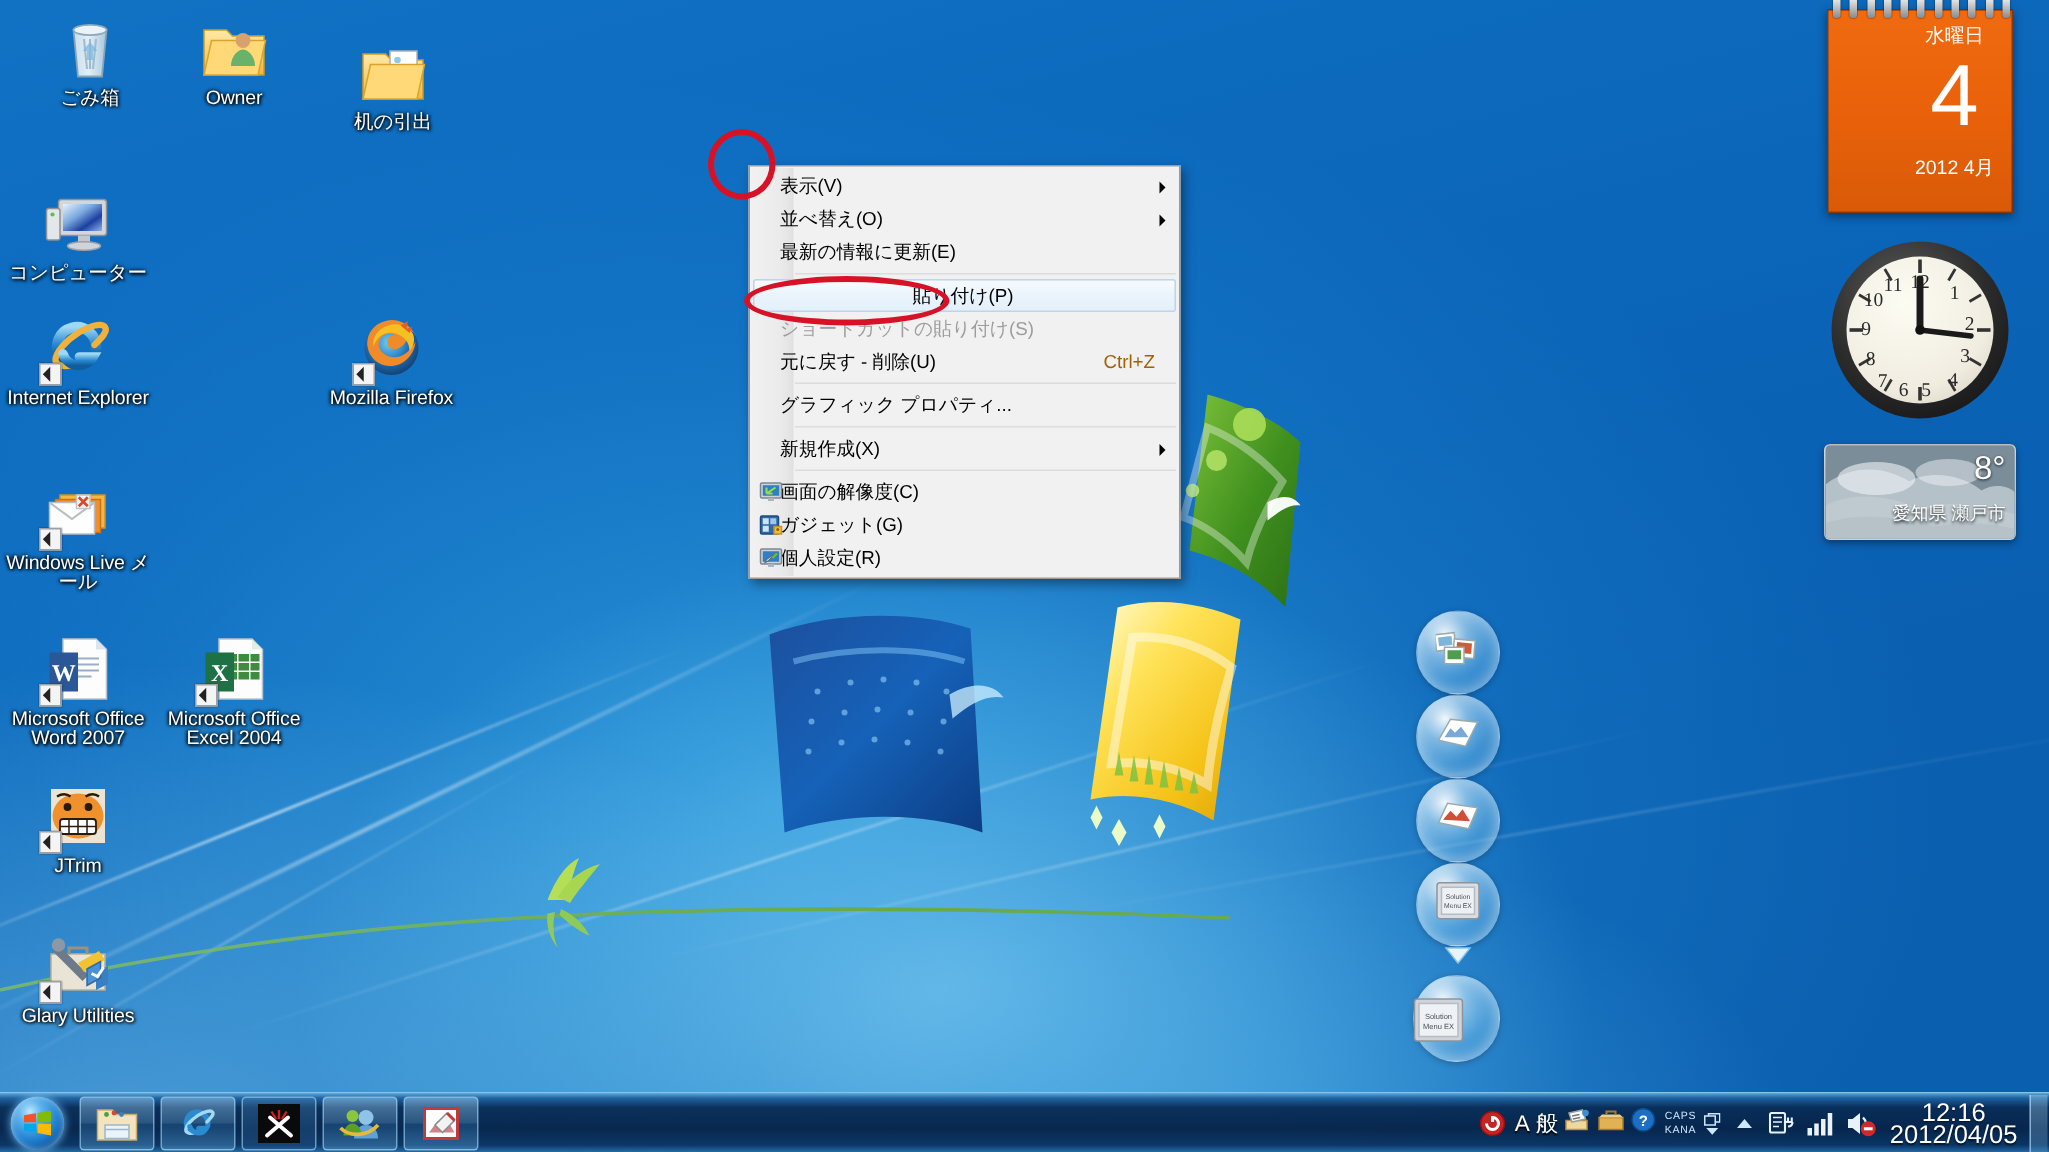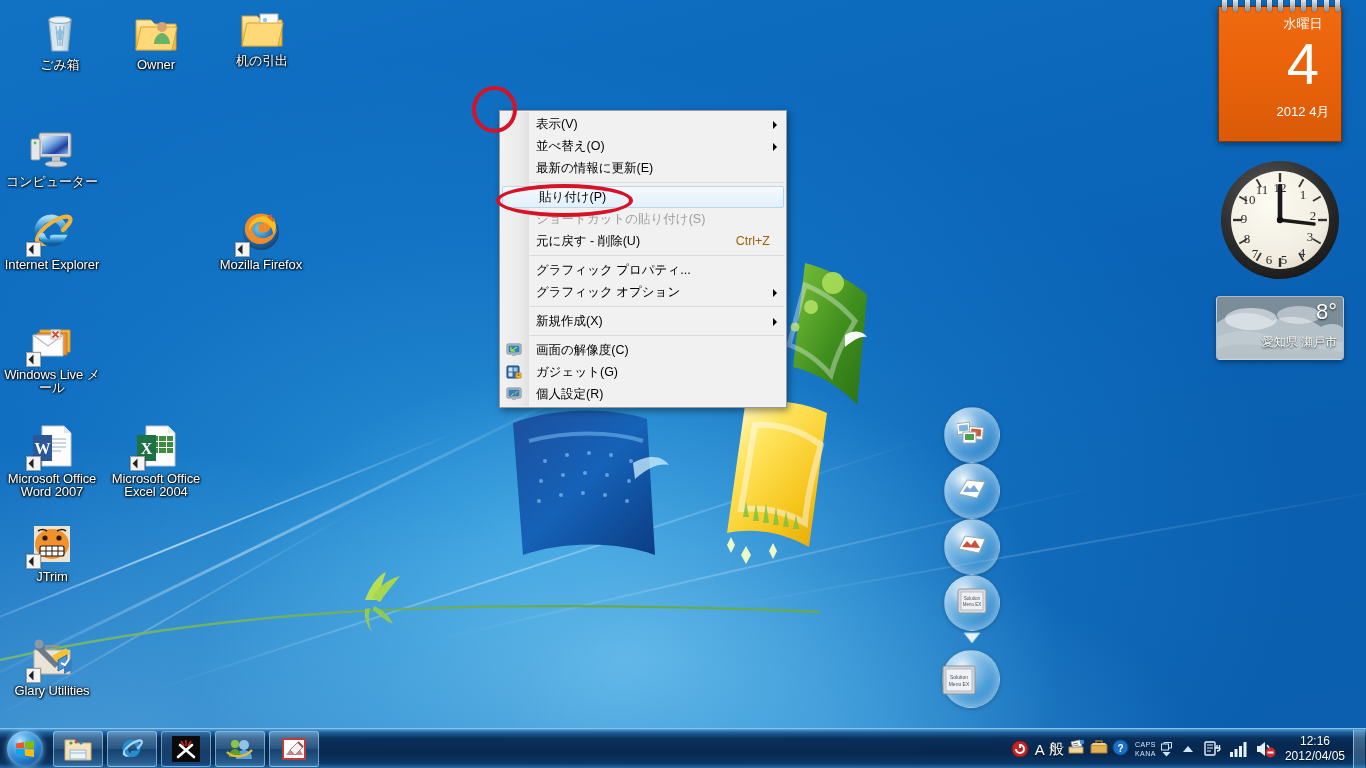--- a/index.html
+++ b/index.html
@@ -139,32 +139,32 @@
     font-size:12.5px;
     color:#000;
   }
   #ctx-menu::before {
     content:""; position:absolute; left:1px; top:1px; bottom:1px; width:27px;
     background: linear-gradient(90deg,#f1f1f1 0%, #ebebeb 70%, #e2e2e2 100%);
     border-right:1px solid #e0e0e0;
   }
   .mi {
     position:relative; height:22px; line-height:22px;
-    padding-left:36px; padding-right:22px;
+    padding-left:20px; padding-right:22px;
     white-space:nowrap; cursor:default;
     z-index:2;
   }
   .mi .shortcut { position:absolute; right:16px; top:0; color:#a16207; }
   .mi.disabled { color:#9d9d9d; }
   .mi.selected {
     background: linear-gradient(180deg,#f8fbfe 0%, #eaf4fc 50%, #e3f0fb 100%);
     border:1px solid #b8d6ee;
     border-radius:2px;
     margin:0 2px;
-    height:22px; line-height:20px;
+    height:22px; line-height:20px;text-align:center;
   }
   .mi .arrow {
     position:absolute; right:9px; top:8px;
     width:0;height:0;
     border-left:4px solid #000;
     border-top:4px solid transparent;
     border-bottom:4px solid transparent;
   }
   .mi .micon { position:absolute; left:6px; top:3px; width:16px; height:16px; }
   .msep { height:1px; background:#dcdcdc; margin:3px 2px 3px 30px; position:relative; z-index:2; }
@@ -217,21 +217,21 @@
 
   #tray {
     position:absolute; right:0; top:0; height:40px;
     display:flex; align-items:center;
   }
   .tray-item { margin:0 3px; display:flex; align-items:center; cursor:pointer; }
   #ime-box { display:flex; align-items:center; gap:4px; color:#fff; }
   .ime-letter { font-size:15px; color:#fff; text-shadow:0 1px 1px #000; }
   .kbd-state { font-size:7px; line-height:9px; color:#cfe6ff; letter-spacing:.5px; }
   #clock-tray {
-    color:#fff; font-size:12px; text-align:center; line-height:15px;
+    color:#fff; font-size:17px; text-align:center; line-height:15px;
     margin:0 8px 0 6px; text-shadow:0 1px 1px rgba(0,0,0,.6);
     cursor:pointer;
   }
   #show-desktop {
     width:12px; height:38px; margin-right:1px;
     background: linear-gradient(180deg, rgba(190,230,255,.35), rgba(110,180,230,.25));
     border-left:1px solid rgba(180,225,255,.65);
     cursor:pointer;
   }
 </style>
@@ -367,21 +367,21 @@
           </defs>
         <path d="M4,12 h15 l4,4 h21 v26 H4 Z" fill="url(#fo1)" stroke="#d09a24" stroke-width="1"></path>
         <path d="M9,19 h36 l-5,23 H4 Z" fill="#ffd978" stroke="#d9a42c" stroke-width="1"></path>
         <circle cx="30" cy="19" r="5" fill="#d8a26e"></circle>
         <path d="M22,36 c0-7 5-11 8-11 c3,0 8,4 8,11 z" fill="#69b26a"></path>
       </svg>
     </div>
     <div class="lbl">Owner</div>
   </div>
 
-  <div class="desk-icon" style="left:210px;top:4px">
+  <div class="desk-icon" style="left:210px;top:24px">
     <div class="glyph">
       <svg width="48" height="48" viewBox="0 0 48 48">
         <path d="M4,12 h15 l4,4 h21 v26 H4 Z" fill="url(#fo1)" stroke="#d09a24" stroke-width="1"></path>
         <rect x="22" y="10" width="18" height="22" fill="#fff" stroke="#b0b0b0" stroke-width="1"></rect>
         <path d="M23,28 l5,-7 l4,5 l4,-6 l3,8 z" fill="#6f9f4a"></path>
         <circle cx="27" cy="16" r="2.2" fill="#8fc9e8"></circle>
         <path d="M9,19 h36 l-5,23 H4 Z" fill="#ffd978" stroke="#d9a42c" stroke-width="1"></path>
       </svg>
     </div>
     <div class="lbl">机の引出</div>
@@ -513,21 +513,21 @@
         <circle cx="31" cy="18" r="2.6" fill="#2a1a0a"></circle>
         <rect x="12" y="26" width="24" height="10" rx="2" fill="#fff" stroke="#2a1a0a" stroke-width="1.2"></rect>
         <path d="M18,26 v10 M24,26 v10 M30,26 v10 M12,31 h24" stroke="#2a1a0a" stroke-width="1"></path>
         <path d="M10,11 q5,-3 9,0 M29,11 q5,-3 9,0" stroke="#2a1a0a" stroke-width="1.6" fill="none"></path>
       </svg>
       <span class="shortcut-arrow"></span>
     </div>
     <div class="lbl">JTrim</div>
   </div>
 
-  <div class="desk-icon" style="left:0px;top:634px">
+  <div class="desk-icon" style="left:0px;top:620px">
     <div class="glyph">
       <svg width="48" height="48" viewBox="0 0 48 48">
         <path d="M6,16 h36 v24 h-36 z" fill="#e9e4d6" stroke="#b6ae99"></path>
         <path d="M18,16 v-4 h12 v4" fill="none" stroke="#9a927d" stroke-width="2"></path>
         <path d="M11,10 l20,20 l-4,4 l-20,-20 z" fill="#6d7a88"></path>
         <circle cx="11" cy="10" r="4.5" fill="#8d98a6"></circle>
         <path d="M24,22 l14,-8 l4,6 l-14,8 z" fill="#f2c231"></path>
         <path d="M36,28 l8,-4 v12 l-8,4 z" fill="#3a7fc4"></path>
         <path d="M30,26 l9,-5 v11 l-9,5 z" fill="#4a92d8" stroke="#2b6ba8"></path>
         <path d="M33,29 l4,2 l4,-6" stroke="#fff" stroke-width="2" fill="none"></path>
@@ -703,24 +703,20 @@
       <span>元に戻す - 削除(U)</span>
       <span class="shortcut">Ctrl+Z</span>
     </div>
 
     <div class="msep"></div>
 
     <div class="mi">
       <span>グラフィック プロパティ...</span>
     </div>
 
-    <div class="mi">
-      <span>グラフィック オプション</span>
-      <i class="arrow"></i>
-    </div>
 
     <div class="msep"></div>
 
     <div class="mi">
       <span>新規作成(X)</span>
       <i class="arrow"></i>
     </div>
 
     <div class="msep"></div>
 

